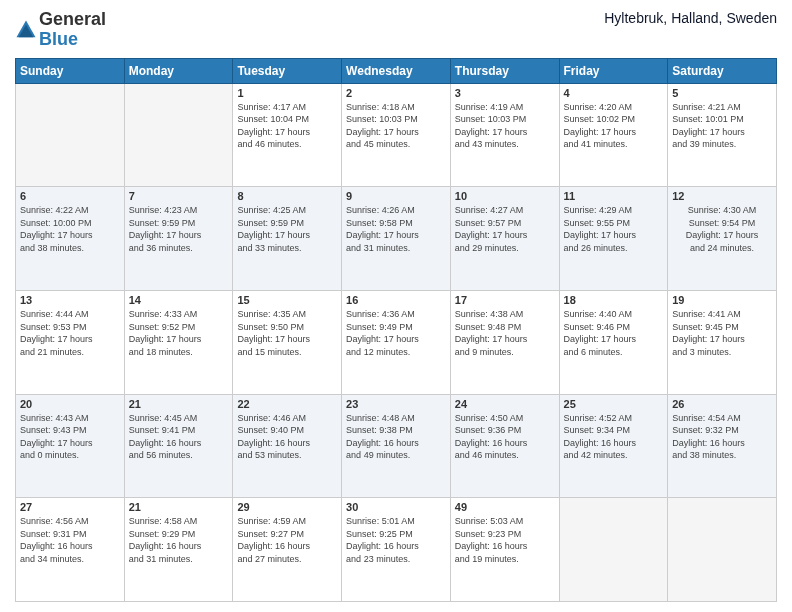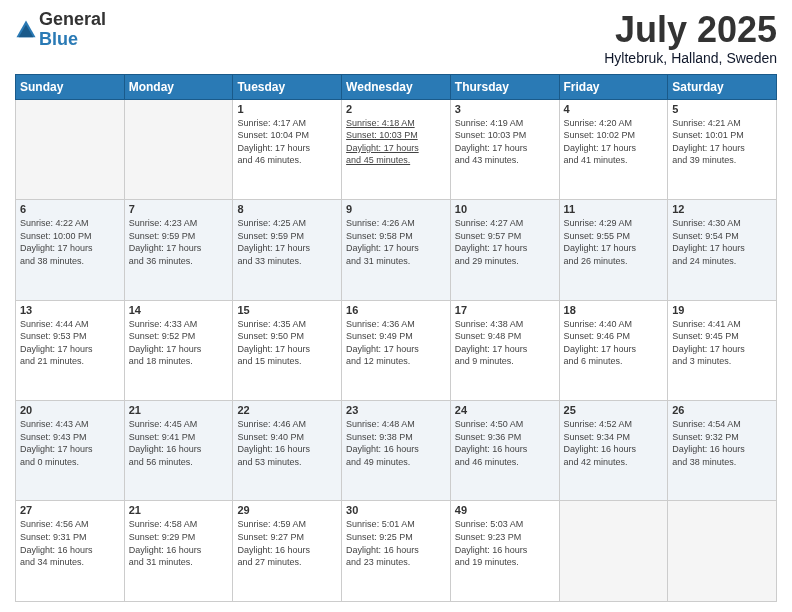--- a/index.html
+++ b/index.html
@@ -113,21 +113,20 @@
       <svg class="logo-icon" viewBox="0 0 30 30" xmlns="http://www.w3.org/2000/svg">
         <polygon points="15,2 28,25 2,25" fill="#2a7ab5"></polygon>
         <polygon points="15,8 25,25 5,25" fill="#1a5a8a"></polygon>
       </svg>
       <div class="logo-text">
         <span class="logo-general">General</span>
         <span class="logo-blue">Blue</span>
       </div>
     </div>
     <div class="title-area">
-      <div class="month-title">July 2025</div>
       <div class="subtitle">Hyltebruk, Halland, Sweden</div>
     </div>
   </div>
 
   <table class="calendar">
     <thead>
       <tr>
         <th>Sunday</th>
         <th>Monday</th>
         <th>Tuesday</th>
@@ -143,21 +142,21 @@
           <td class="empty"></td>
           <td>
             <span class="day-num">1</span>
             <div class="day-info" style="white-space: pre-line;">Sunrise: 4:17 AM
 Sunset: 10:04 PM
 Daylight: 17 hours
 and 46 minutes.</div>
           </td>
           <td>
             <span class="day-num">2</span>
-            <div class="day-info" style="white-space: pre-line; text-decoration: underline;">Sunrise: 4:18 AM
+            <div class="day-info" style="white-space: pre-line;">Sunrise: 4:18 AM
 Sunset: 10:03 PM
 Daylight: 17 hours
 and 45 minutes.</div>
           </td>
           <td>
             <span class="day-num">3</span>
             <div class="day-info" style="white-space: pre-line;">Sunrise: 4:19 AM
 Sunset: 10:03 PM
 Daylight: 17 hours
 and 43 minutes.</div>
@@ -215,21 +214,21 @@
           </td>
           <td>
             <span class="day-num">11</span>
             <div class="day-info" style="white-space: pre-line;">Sunrise: 4:29 AM
 Sunset: 9:55 PM
 Daylight: 17 hours
 and 26 minutes.</div>
           </td>
           <td>
             <span class="day-num">12</span>
-            <div class="day-info" style="white-space: pre-line;">Sunrise: 4:30 AM
+            <div class="day-info" style="white-space: pre-line; text-align: center;">Sunrise: 4:30 AM
 Sunset: 9:54 PM
 Daylight: 17 hours
 and 24 minutes.</div>
           </td>
         </tr>
         <tr>
           <td>
             <span class="day-num">13</span>
             <div class="day-info" style="white-space: pre-line;">Sunrise: 4:44 AM
 Sunset: 9:53 PM

